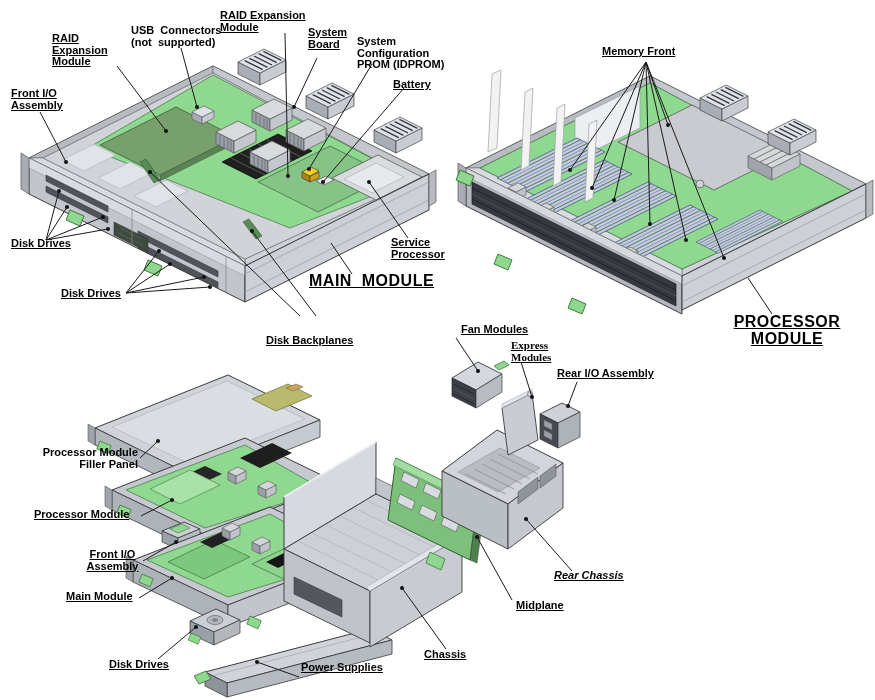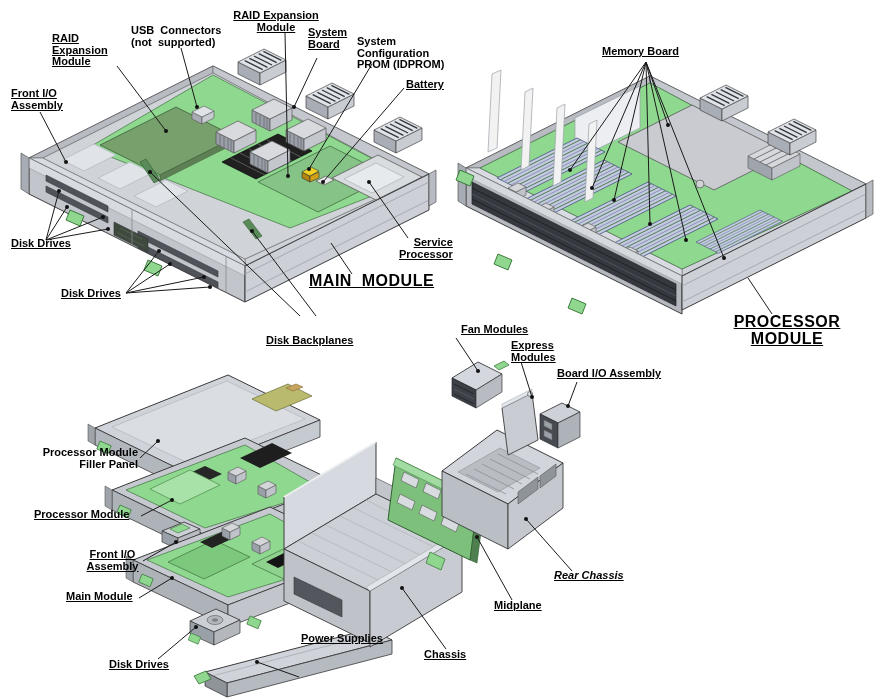--- a/index.html
+++ b/index.html
@@ -439,48 +439,48 @@
     <line x1="572" y1="571" x2="526" y2="519"></line>
         <circle cx="526" cy="519" r="2" fill="#111" stroke="none"></circle>
   </g>
 </svg>
 
 <div class="lbl ul" style="left:52px;top:33px;width:80px;text-align:left;">RAID
 Expansion
 Module</div>
 <div class="lbl" style="left:131px;top:25px;">USB  Connectors
 (not  supported)</div>
-<div class="lbl ul" style="left:226px;top:10px;width:100px;text-align:center;">RAID Expansion
+<div class="lbl ul" style="left:220px;top:10px;width:100px;text-align:left;">RAID Expansion
 Module</div>
 <div class="lbl ul" style="left:308px;top:27px;">System
 Board</div>
 <div class="lbl" style="left:357px;top:36px;">System
 Configuration
 PROM (IDPROM)</div>
-<div class="lbl ul" style="left:406px;top:79px;">Battery</div>
+<div class="lbl ul" style="left:393px;top:79px;">Battery</div>
 <div class="lbl ul" style="left:11px;top:88px;">Front I/O
 Assembly</div>
 <div class="lbl ul" style="left:11px;top:238px;">Disk Drives</div>
 <div class="lbl ul" style="left:61px;top:288px;">Disk Drives</div>
 <div class="lbl ul" style="left:266px;top:316px;margin-top:19px;">Disk Backplanes</div>
-<div class="lbl ul" style="left:399px;top:237px;text-align:right;">Service
+<div class="lbl ul" style="left:391px;top:237px;">Service
 Processor</div>
 <div class="lbl ul title" style="left:309px;top:272px;">MAIN  MODULE</div>
-<div class="lbl ul" style="left:602px;top:46px;">Memory Board</div>
+<div class="lbl ul" style="left:602px;top:46px;">Memory Front</div>
 <div class="lbl ul title" style="left:731px;top:313px;width:112px;text-align:center;">PROCESSOR
 MODULE</div>
 <div class="lbl ul" style="left:414px;top:324px;padding-left:47px;">Fan Modules</div>
-<div class="lbl ul" style="left:511px;top:340px;">Express
+<div class="lbl ul" style="left:511px;top:340px;font-family:Liberation Serif, serif;">Express
 Modules</div>
-<div class="lbl ul" style="left:557px;top:368px;">Board I/O Assembly</div>
+<div class="lbl ul" style="left:557px;top:368px;">Rear I/O Assembly</div>
 <div class="lbl" style="left:30px;top:447px;width:108px;text-align:right;">Processor Module
 Filler Panel</div>
 <div class="lbl ul" style="left:34px;top:509px;">Processor Module</div>
 <div class="lbl ul" style="left:84px;top:549px;width:57px;text-align:center;">Front I/O
 Assembly</div>
 <div class="lbl ul" style="left:66px;top:591px;">Main Module</div>
 <div class="lbl ul" style="left:109px;top:659px;">Disk Drives</div>
-<div class="lbl ul" style="left:301px;top:633px;">Power Supplies</div>
+<div class="lbl ul" style="left:301px;top:662px;">Power Supplies</div>
 <div class="lbl ul" style="left:424px;top:649px;">Chassis</div>
-<div class="lbl ul" style="left:494px;top:600px;">Midplane</div>
+<div class="lbl ul" style="left:516px;top:600px;">Midplane</div>
 <div class="lbl ul" style="left:554px;top:570px;font-style:italic;">Rear Chassis</div>
 
 </div>
 
 </body></html>

